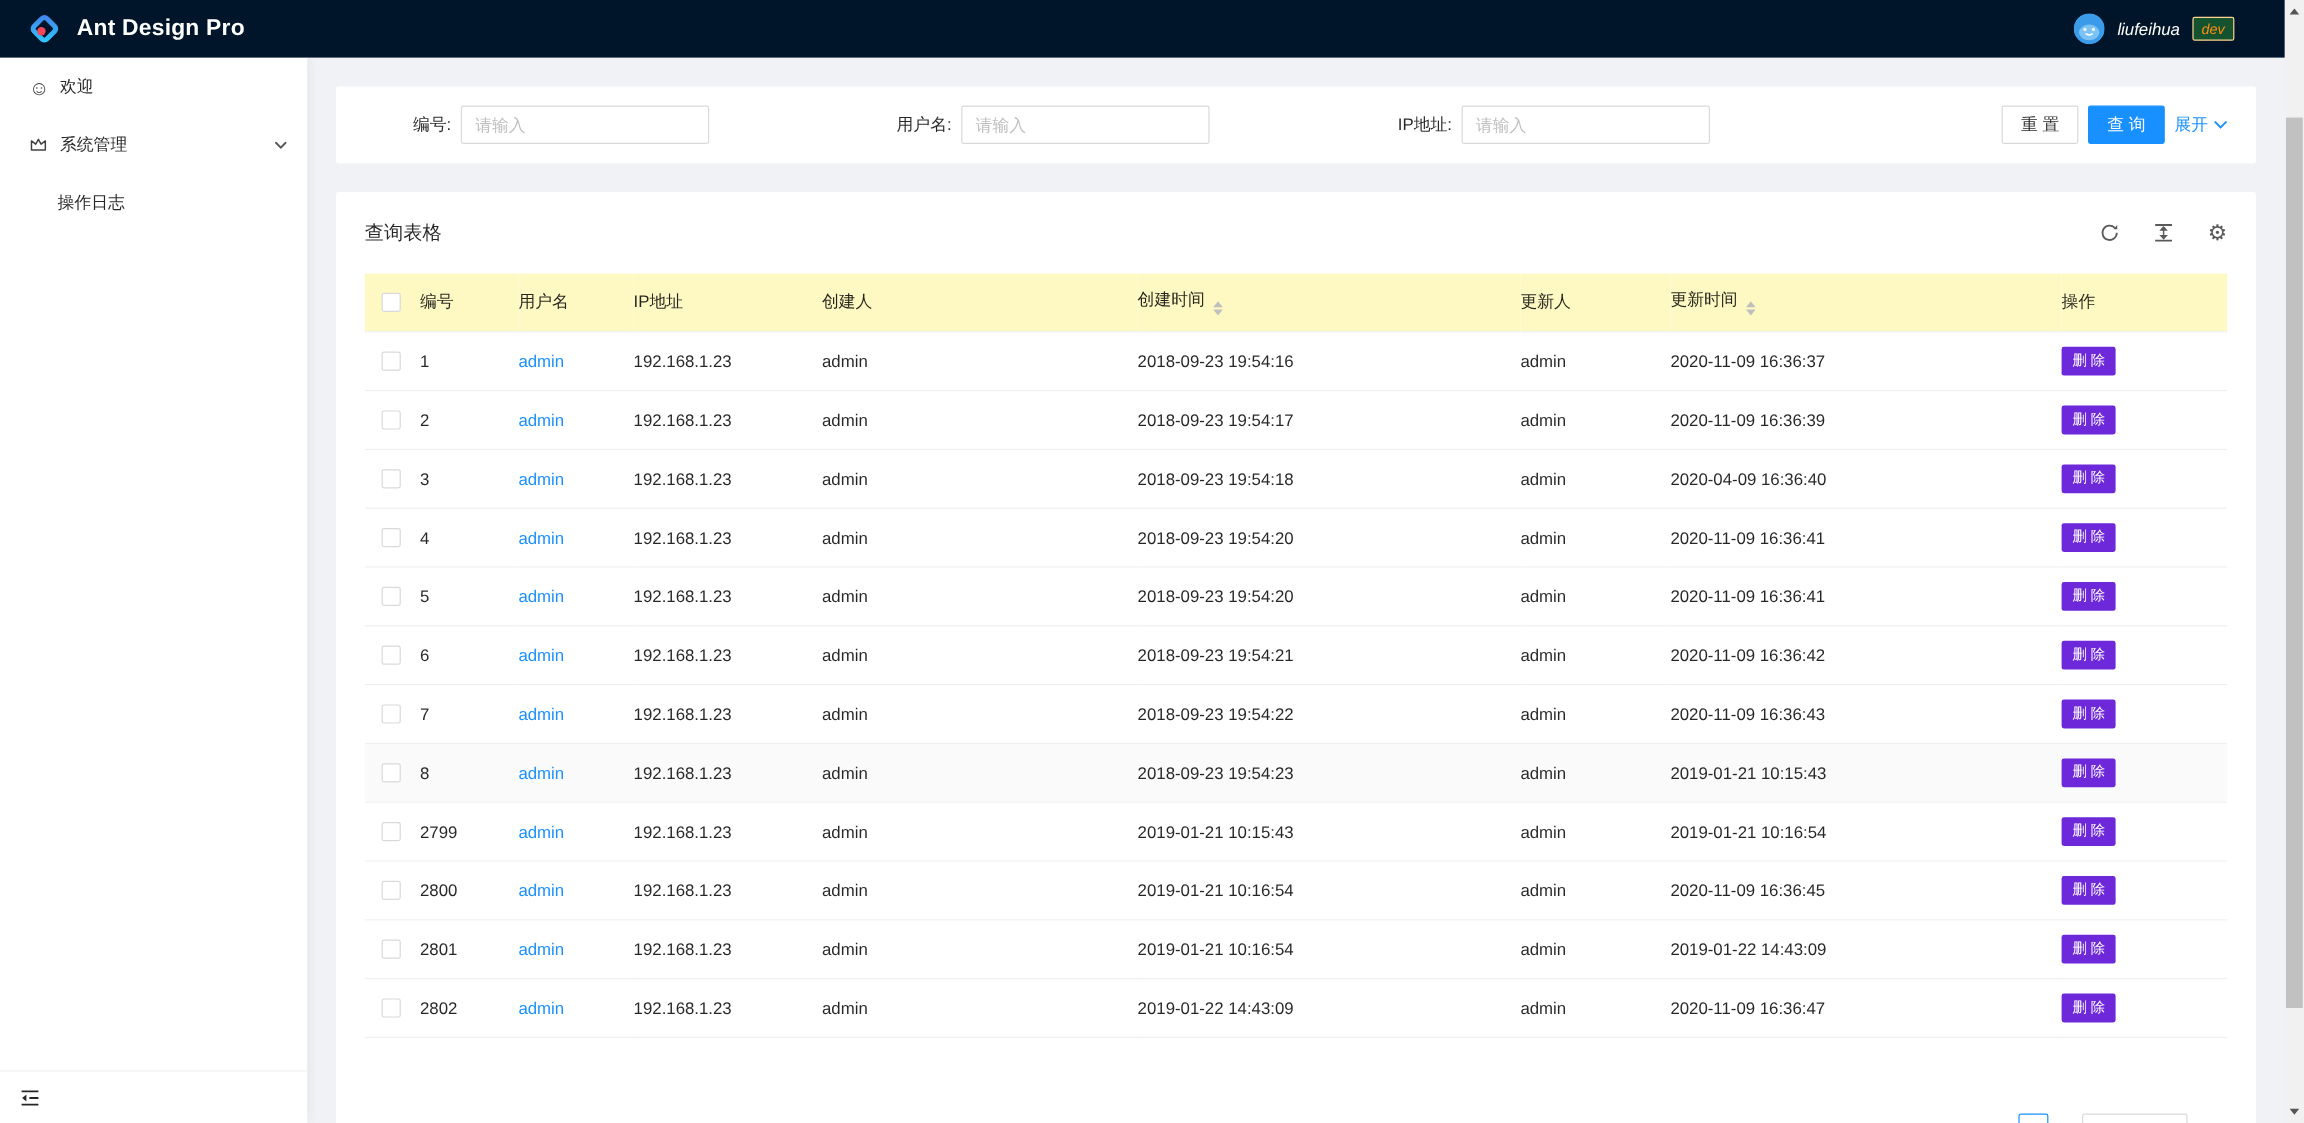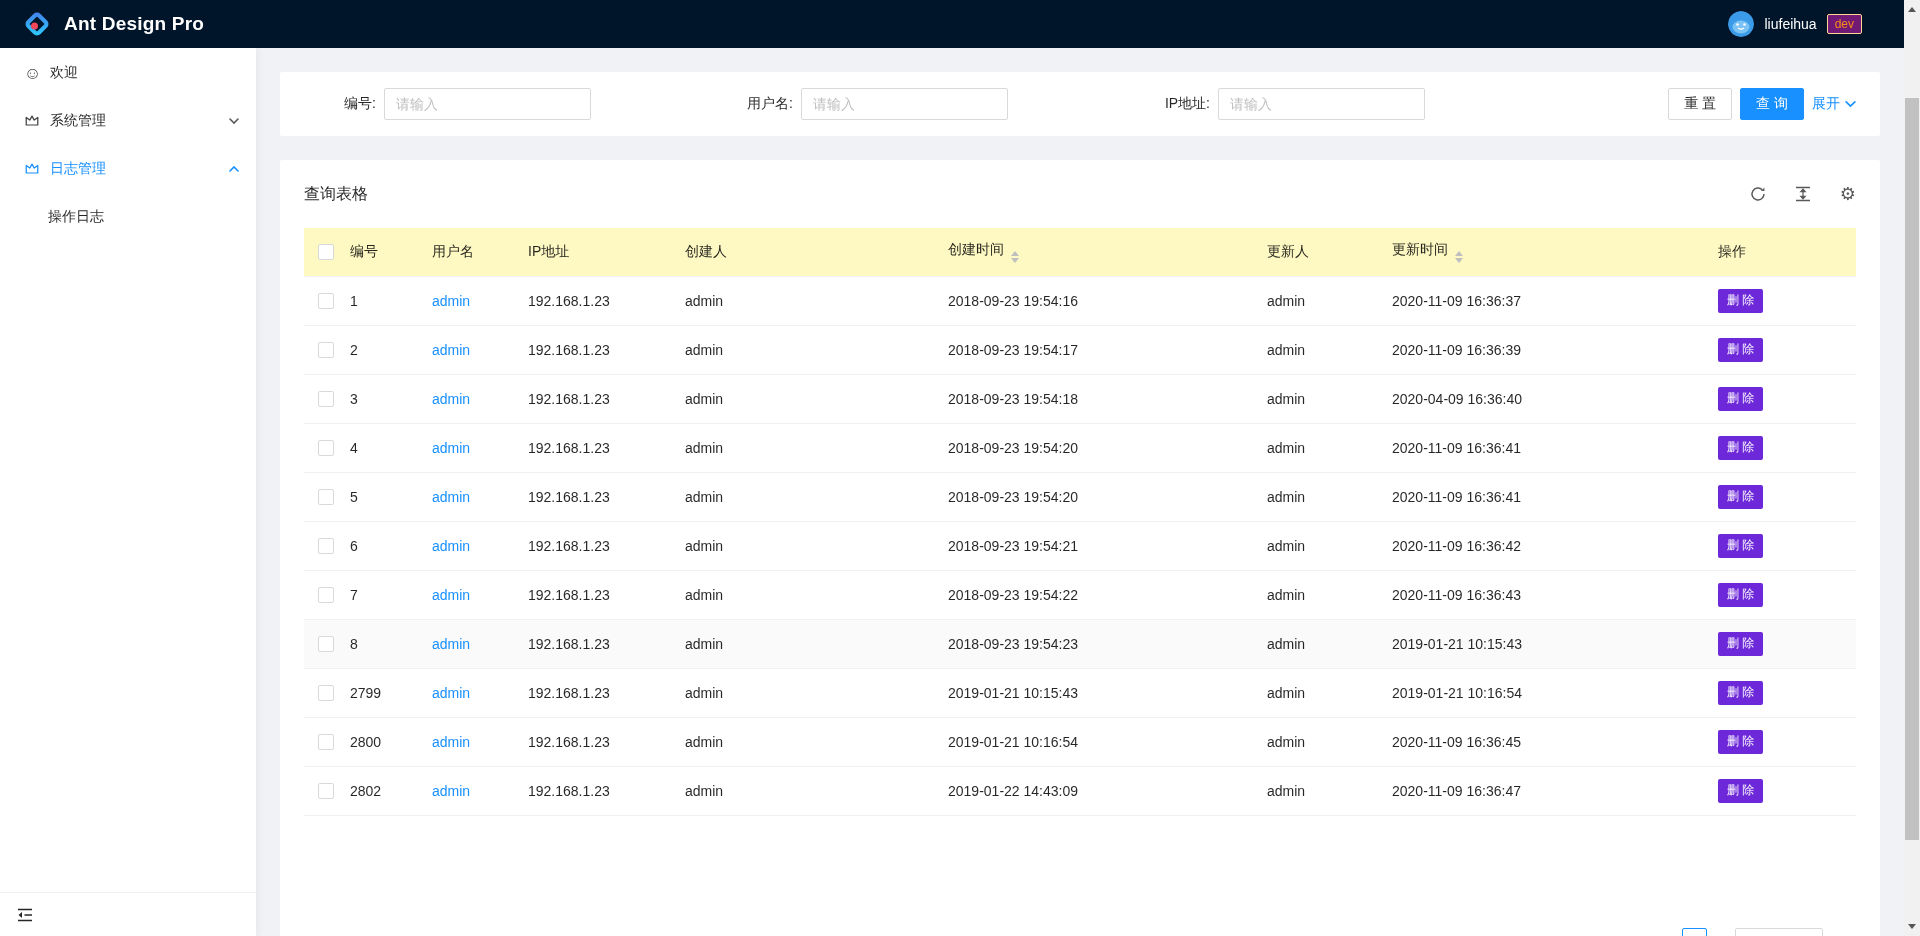--- a/index.html
+++ b/index.html
@@ -10,26 +10,26 @@
     background:#f0f2f5; position:relative;
   }
   
   .app-header {
     position:absolute; top:0; left:0; width:1904px; height:48px;
     background:#001529; display:flex; align-items:center;
     padding:0 42px 0 22px; z-index:20;
   }
   .logo-wrap { display:flex; align-items:center; gap:12px; }
   .logo-title { color:#fff; font-size:19px; font-weight:700; letter-spacing:.2px; }
-  .header-right { margin-left:auto; display:flex; align-items:center; gap:10px; }
+  .header-right { margin-left:auto; display:flex; align-items:center; gap:10px;font-style:italic; }
   .avatar { width:26px; height:26px; border-radius:50%; overflow:hidden; flex:none; }
   .user-name { color:#fff; }
   .env-tag {
     font-size:12px; line-height:18px; padding:0 7px; border-radius:2px;
-    background:#701a75; border:1px solid #ffd591; color:#fa8c16;
+    background:#14532d; border:1px solid #ffd591; color:#fa8c16;
   }
   
   .sidebar {
     position:absolute; top:48px; left:0; width:256px; height:888px;
     background:#fff; box-shadow:2px 0 8px rgba(29,35,41,.05);
     display:flex; flex-direction:column; z-index:10;
   }
   .menu { flex:1; padding-top:5px; }
   .menu-item {
     height:40px; display:flex; align-items:center; padding-left:24px;
@@ -150,33 +150,20 @@
     <div class="menu-item">
       <span class="mi-icon">
         <svg width="16" height="16" viewBox="0 0 18 18">
             <path d="M2.5 13.5 V5 l4 3 L9 3.5 11.5 8 l4-3 v8.5 z" fill="none" stroke="currentColor" stroke-width="1.4" stroke-linejoin="round"></path>
           </svg>
       </span>
       <span>系统管理</span>
       <span class="chevron">
         <svg width="10" height="7" viewBox="0 0 10 7">
             <path d="M1 1.5 l4 4 4-4" fill="none" stroke="rgba(0,0,0,.65)" stroke-width="1.6" stroke-linecap="round"></path>
-          </svg>
-      </span>
-    </div>
-    <div class="menu-item parent-active">
-      <span class="mi-icon">
-        <svg width="16" height="16" viewBox="0 0 18 18">
-            <path d="M2.5 13.5 V5 l4 3 L9 3.5 11.5 8 l4-3 v8.5 z" fill="none" stroke="currentColor" stroke-width="1.4" stroke-linejoin="round"></path>
-          </svg>
-      </span>
-      <span>日志管理</span>
-      <span class="chevron">
-        <svg width="10" height="7" viewBox="0 0 10 7">
-            <path d="M1 5.5 l4-4 4 4" fill="none" stroke="#1890ff" stroke-width="1.6" stroke-linecap="round"></path>
           </svg>
       </span>
     </div>
     <div class="menu-item sub">
       <span>操作日志</span>
     </div>
   </div>
   <div class="sidebar-footer">
     <span class="fold-btn">
       <svg width="18" height="18" viewBox="0 0 18 18">
@@ -386,20 +373,31 @@
     <td>2800</td>
     <td><a class="link">admin</a></td>
     <td>192.168.1.23</td>
     <td>admin</td>
     <td>2019-01-21 10:16:54</td>
     <td>admin</td>
     <td>2020-11-09 16:36:45</td>
     <td><button class="del-btn">删 除</button></td>
   </tr>
 
+  <tr>
+    <td><span class="checkbox"></span></td>
+    <td>2801</td>
+    <td><a class="link">admin</a></td>
+    <td>192.168.1.23</td>
+    <td>admin</td>
+    <td>2019-01-21 10:16:54</td>
+    <td>admin</td>
+    <td>2019-01-22 14:43:09</td>
+    <td><button class="del-btn">删 除</button></td>
+  </tr>
 
   <tr>
     <td><span class="checkbox"></span></td>
     <td>2802</td>
     <td><a class="link">admin</a></td>
     <td>192.168.1.23</td>
     <td>admin</td>
     <td>2019-01-22 14:43:09</td>
     <td>admin</td>
     <td>2020-11-09 16:36:47</td>

